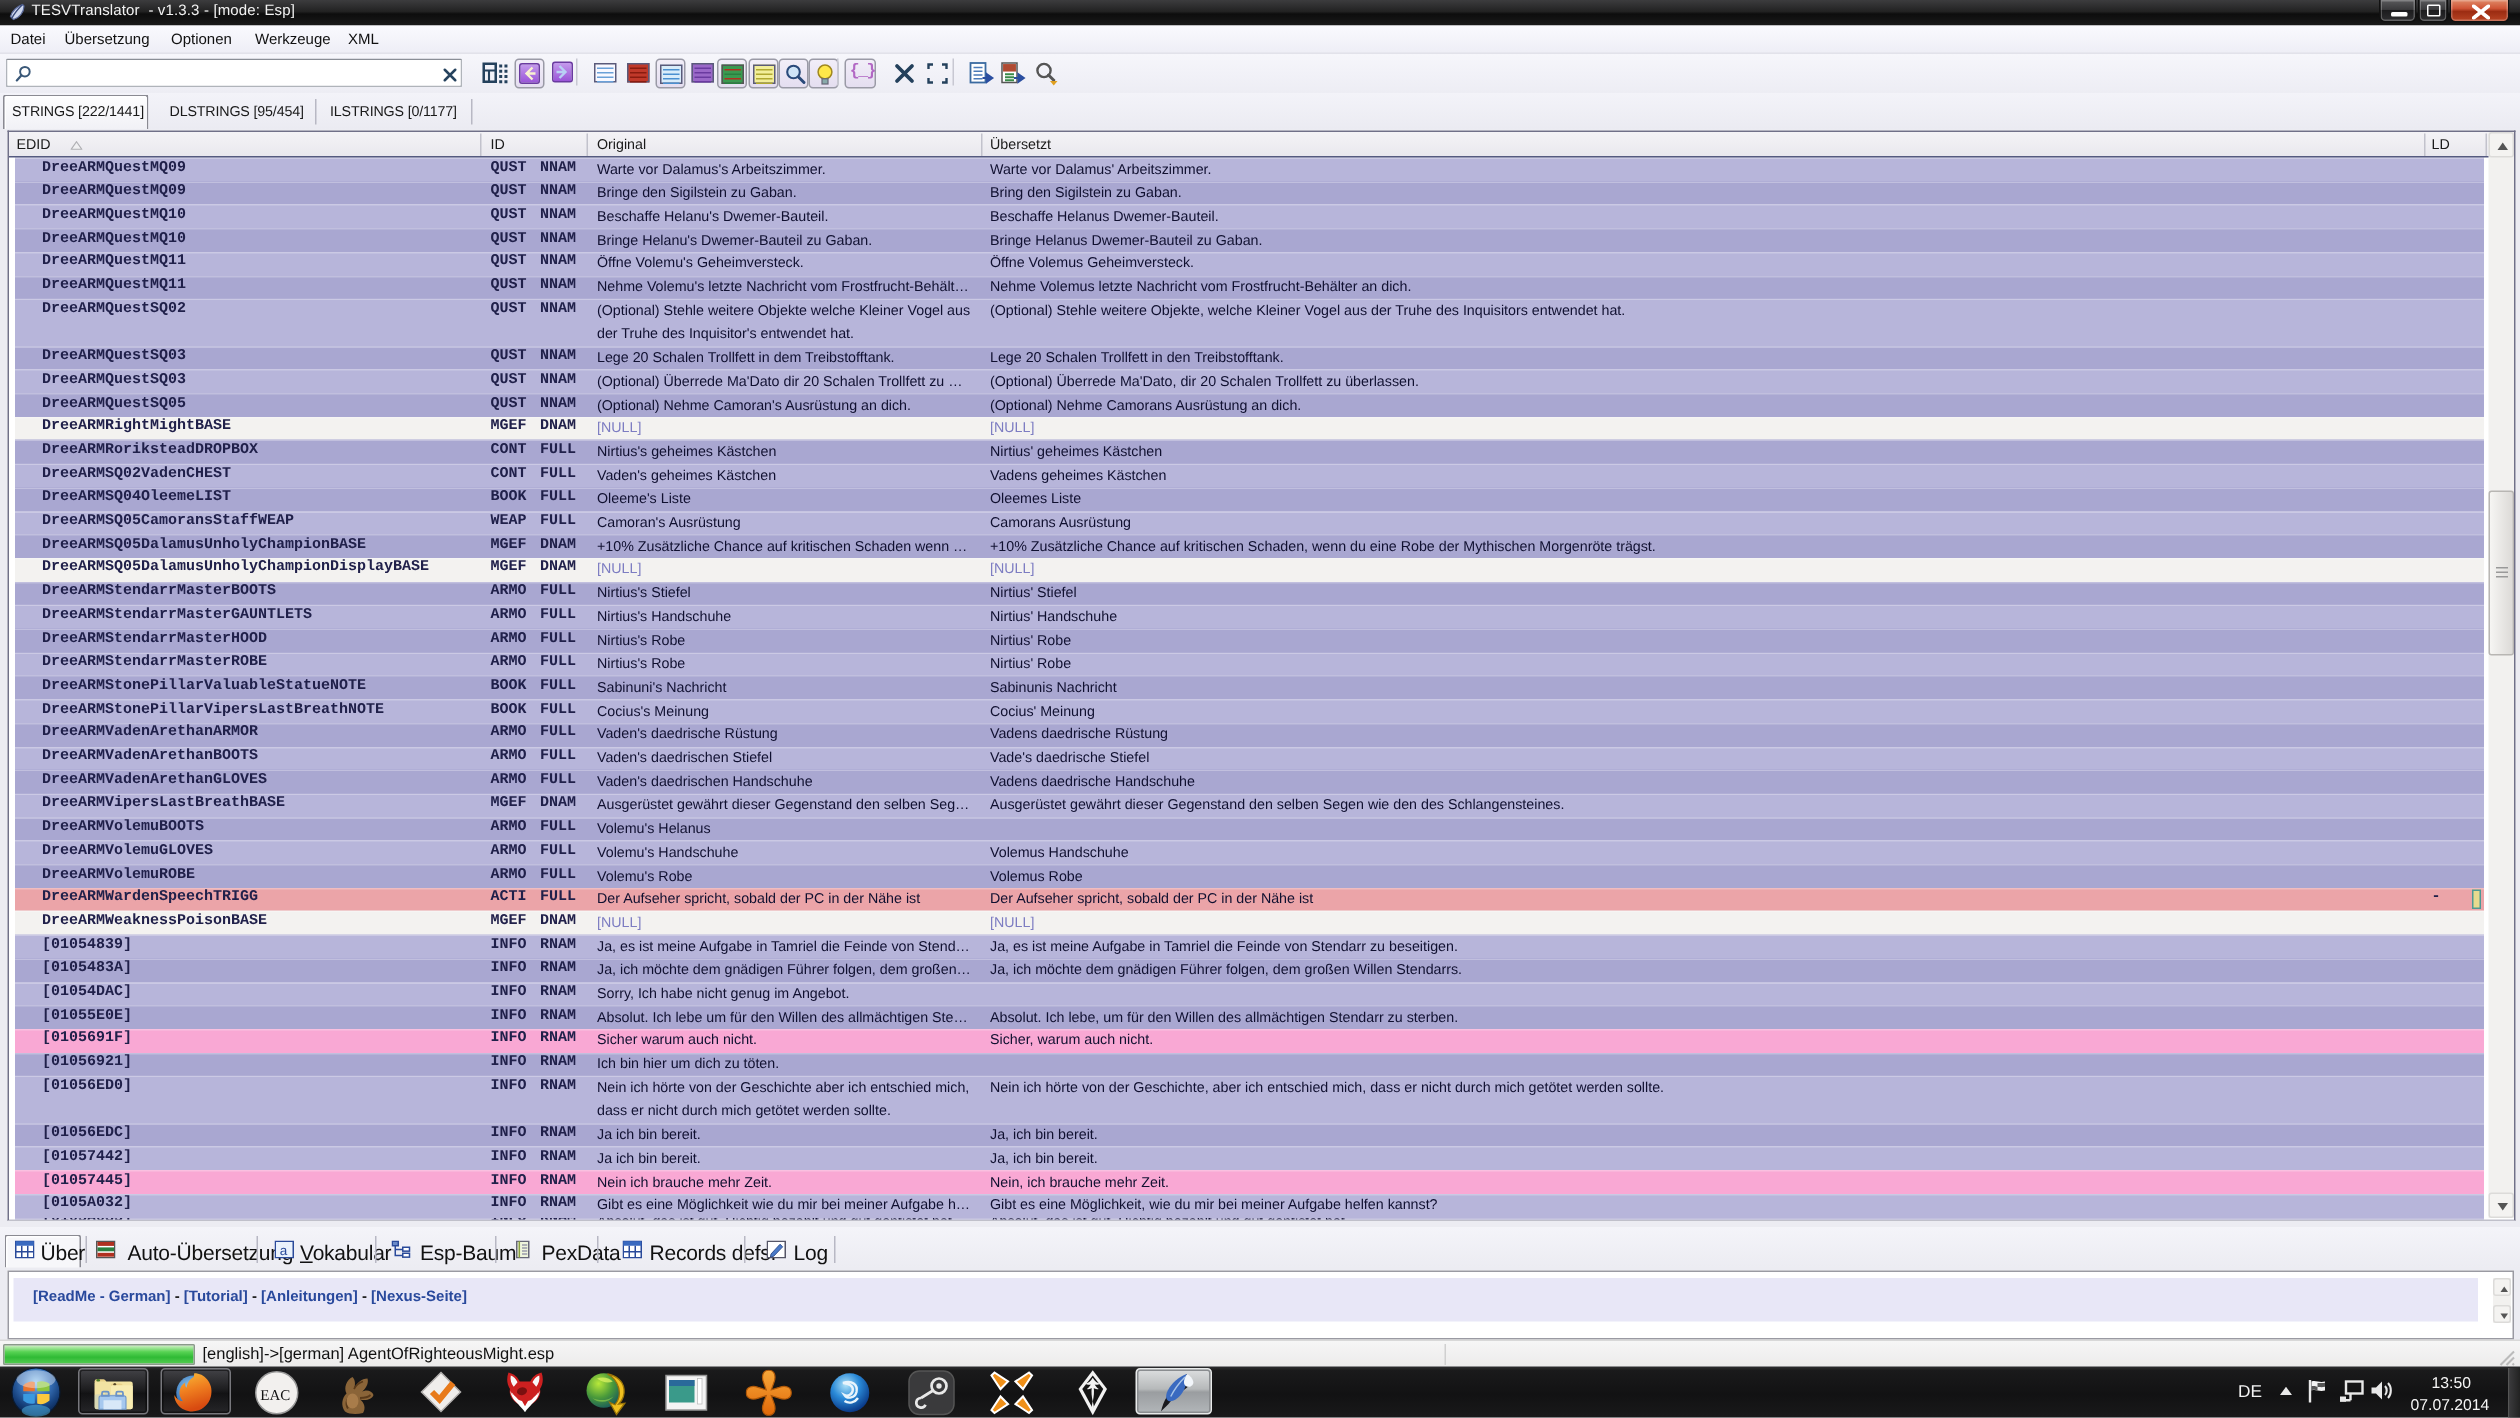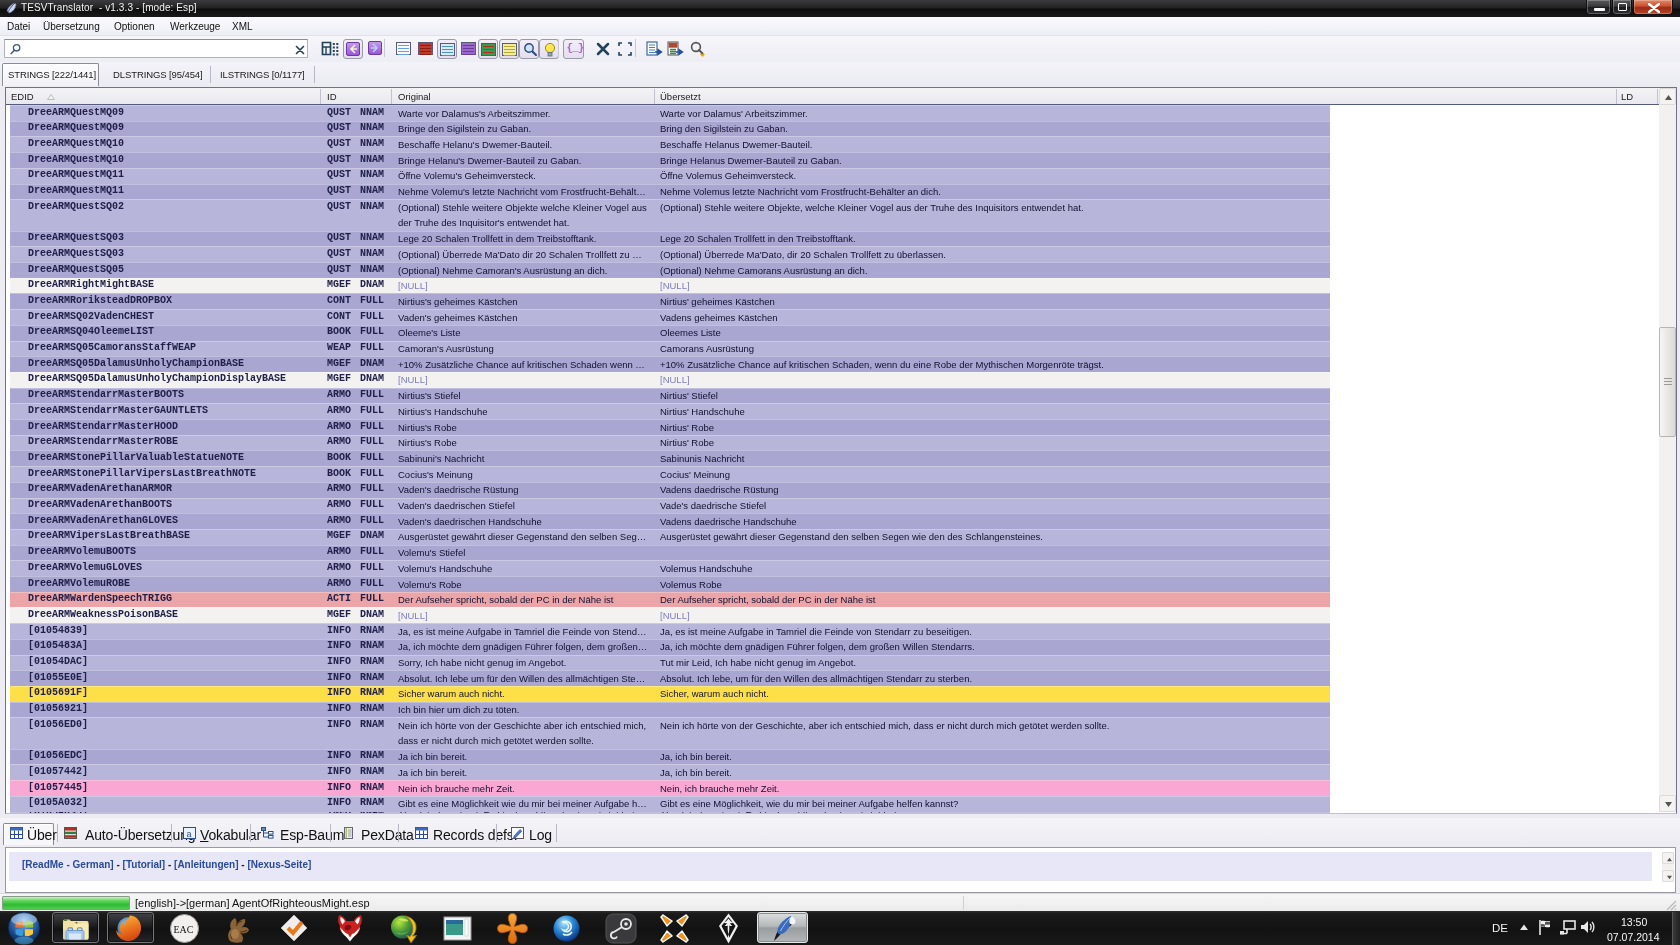--- a/index.html
+++ b/index.html
@@ -26,21 +26,21 @@
 #tabbar{position:absolute;left:0;top:62px;width:1680px;height:24px;background:linear-gradient(#f3f3f9,#ebebf2)}
 .tab-act{position:absolute;border:1px solid #8a8a92;border-bottom:none;border-radius:2px 2px 0 0;background:linear-gradient(#fdfdfe,#f1f1f6);box-shadow:inset 1px 1px 0 #fff}
 .tabtxt{font-size:9.5px;letter-spacing:-0.1px;color:#1a1a1a;position:absolute;white-space:nowrap}
 .vsep{position:absolute;width:1px;background:#b8b8c4}
 
 #tablewrap{position:absolute;left:5px;top:87px;width:1672px;height:727px;border:1px solid #707088;border-bottom-color:#c0c0ca;background:#fff}
 #thead{position:absolute;left:0;top:0;width:1670px;height:17px;background:linear-gradient(#f4f3f6,#e9e8ee);border-bottom:1px solid #555a80}
 #thead .h{position:absolute;top:3px;font-size:9.5px;color:#1a1a1a}
 #thead .hsep{position:absolute;top:1px;width:1px;height:15px;background:#c2c2cc}
 #rows{position:absolute;left:0px;top:0px;width:1672px;height:725px;overflow:hidden}
-.row{position:absolute;left:4px;width:1320px;overflow:hidden;box-shadow:inset 0 1px 0 rgba(255,255,255,.28);background-image:linear-gradient(rgba(255,255,255,.14),rgba(255,255,255,0) 55%,rgba(0,0,0,.02))}
+.row{position:absolute;left:4px;width:1646px;overflow:hidden;box-shadow:inset 0 1px 0 rgba(255,255,255,.28);background-image:linear-gradient(rgba(255,255,255,.14),rgba(255,255,255,0) 55%,rgba(0,0,0,.02))}
 .ce{position:absolute;top:1.5px;font-family:"Liberation Mono",monospace;font-size:10px;font-weight:bold;color:#20204a;white-space:pre}
 .ct{position:absolute;top:0.5px;font-size:9.5px;color:#101030;white-space:nowrap;overflow:hidden;line-height:15.5px}
 .nul{color:#7d7dc2}
 
 #vscroll{position:absolute;left:1653px;top:0px;width:17px;height:724px;background:#f2f1ef}
 .sbtn{position:absolute;left:0;width:17px;height:17px;background:#f4f3f1;border:1px solid #dcdbd9;border-radius:2px}
 #sthumb{position:absolute;left:0;top:239px;width:17px;height:110px;background:linear-gradient(90deg,#f6f5f3,#dcdad7);border:1px solid #b8b6b3;border-radius:2px}
 
 #btabs{position:absolute;left:0;top:818px;width:1680px;height:27px;background:linear-gradient(#f4f4f9,#ececf2)}
 .btab-act{position:absolute;left:3px;top:5px;width:51px;height:22px;border:1px solid #8a8a92;border-bottom:none;border-radius:2px 2px 0 0;background:#f7f7fa;box-shadow:inset 1px 1px 0 #fff}
@@ -410,21 +410,21 @@
         <div class="ce" style="left:18px">DreeARMVipersLastBreathBASE</div>
         <div class="ce" style="left:317px">MGEF</div>
         <div class="ce" style="left:350px">DNAM</div>
         <div class="ct" style="left:388px;width:254px">Ausgerüstet gewährt dieser Gegenstand den selben Seg…</div>
         <div class="ct" style="left:650px;width:950px">Ausgerüstet gewährt dieser Gegenstand den selben Segen wie den des Schlangensteines.</div>
       </div>
 <div class="row" style="top:456.6px;height:16.5px;background:#a9a7d1">
         <div class="ce" style="left:18px">DreeARMVolemuBOOTS</div>
         <div class="ce" style="left:317px">ARMO</div>
         <div class="ce" style="left:350px">FULL</div>
-        <div class="ct" style="left:388px;width:254px">Volemu's Stiefel</div>
+        <div class="ct" style="left:388px;width:254px">Volemu's Helanus</div>
       </div>
 <div class="row" style="top:472.3px;height:16.5px;background:#b7b5da">
         <div class="ce" style="left:18px">DreeARMVolemuGLOVES</div>
         <div class="ce" style="left:317px">ARMO</div>
         <div class="ce" style="left:350px">FULL</div>
         <div class="ct" style="left:388px;width:254px">Volemu's Handschuhe</div>
         <div class="ct" style="left:650px;width:950px">Volemus Handschuhe</div>
       </div>
 <div class="row" style="top:488.0px;height:16.5px;background:#a9a7d1">
         <div class="ce" style="left:18px">DreeARMVolemuROBE</div>
@@ -461,30 +461,29 @@
         <div class="ce" style="left:317px">INFO</div>
         <div class="ce" style="left:350px">RNAM</div>
         <div class="ct" style="left:388px;width:254px">Ja, ich möchte dem gnädigen Führer folgen, dem großen…</div>
         <div class="ct" style="left:650px;width:950px">Ja, ich möchte dem gnädigen Führer folgen, dem großen Willen Stendarrs.</div>
       </div>
 <div class="row" style="top:566.5px;height:16.5px;background:#b7b5da">
         <div class="ce" style="left:18px">[01054DAC]</div>
         <div class="ce" style="left:317px">INFO</div>
         <div class="ce" style="left:350px">RNAM</div>
         <div class="ct" style="left:388px;width:254px">Sorry, Ich habe nicht genug im Angebot.</div>
-        <div class="ct" style="left:650px;width:950px">Tut mir Leid, Ich habe nicht genug im Angebot.</div>
       </div>
 <div class="row" style="top:582.2px;height:16.5px;background:#a9a7d1">
         <div class="ce" style="left:18px">[01055E0E]</div>
         <div class="ce" style="left:317px">INFO</div>
         <div class="ce" style="left:350px">RNAM</div>
         <div class="ct" style="left:388px;width:254px">Absolut. Ich lebe um für den Willen des allmächtigen Ste…</div>
         <div class="ct" style="left:650px;width:950px">Absolut. Ich lebe, um für den Willen des allmächtigen Stendarr zu sterben.</div>
       </div>
-<div class="row" style="top:597.9px;height:16.5px;background:#fde047">
+<div class="row" style="top:597.9px;height:16.5px;background:#f9a8d4">
         <div class="ce" style="left:18px">[0105691F]</div>
         <div class="ce" style="left:317px">INFO</div>
         <div class="ce" style="left:350px">RNAM</div>
         <div class="ct" style="left:388px;width:254px">Sicher warum auch nicht.</div>
         <div class="ct" style="left:650px;width:950px">Sicher, warum auch nicht.</div>
       </div>
 <div class="row" style="top:613.6px;height:16.5px;background:#a9a7d1">
         <div class="ce" style="left:18px">[01056921]</div>
         <div class="ce" style="left:317px">INFO</div>
         <div class="ce" style="left:350px">RNAM</div>

